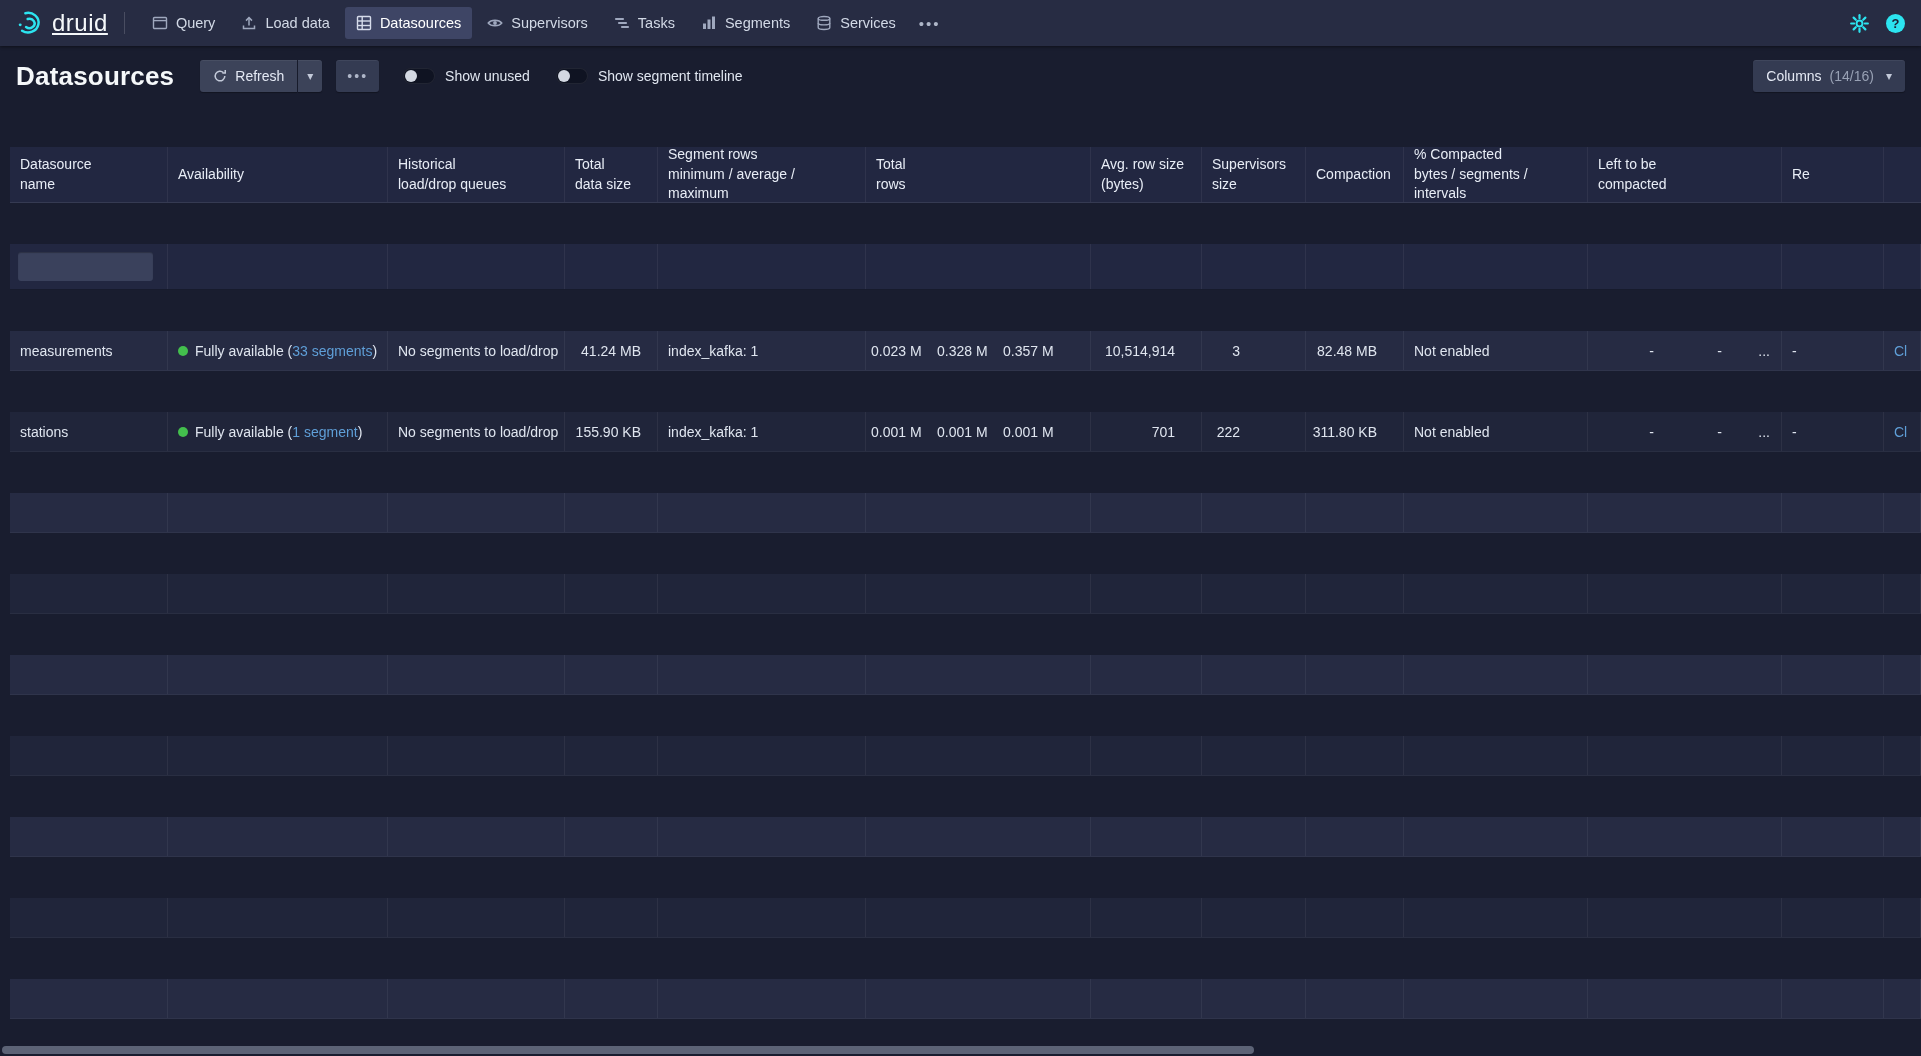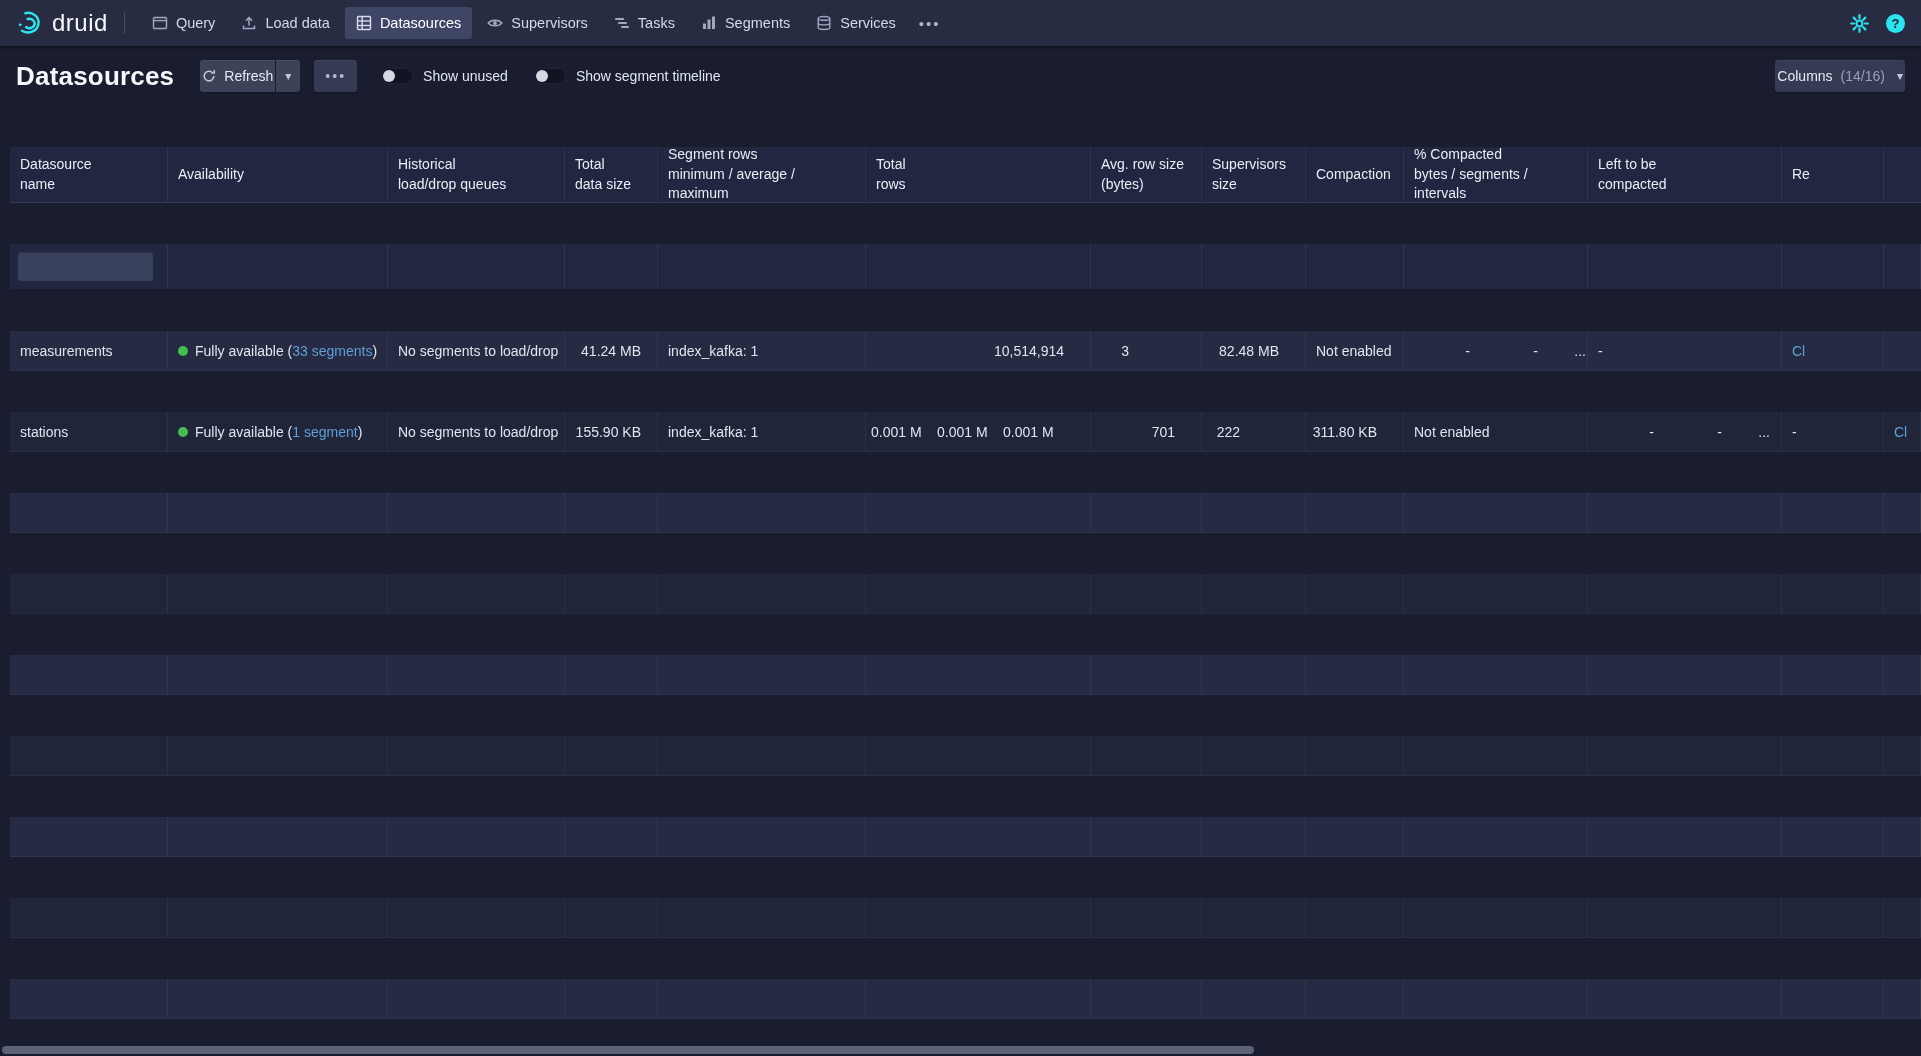--- a/index.html
+++ b/index.html
@@ -9,21 +9,21 @@
     font-family:"Liberation Sans","DejaVu Sans",sans-serif;
     color:#dfe5ef;
     position:relative;
   }
   
   .navbar {
     height:46px; background:#272c43; display:flex; align-items:center;
     padding:0 16px; box-shadow:0 1px 3px rgba(0,0,0,.45); position:relative; z-index:5;
   }
   .brand { display:flex; align-items:center; gap:8px; cursor:pointer; }
-  .brand-text { font-size:24px; color:#f5f8fa; letter-spacing:.5px; }
+  .brand-text { font-size:24px; color:#f5f8fa; letter-spacing:.5px;text-decoration:underline; }
   .nav-divider { width:1px; height:22px; background:rgba(255,255,255,.16); margin:0 16px; }
   .nav-items { display:flex; align-items:center; gap:4px; }
   .nav-item {
     display:flex; align-items:center; gap:8px; height:32px; padding:0 11px;
     border-radius:3px; color:#d2d9e6; font-size:14.5px; cursor:pointer;
   }
   .nav-item .nicon { display:flex; color:#9fa8be; }
   .nav-item.active { background:#3e4565; color:#ffffff; }
   .nav-item.active .nicon { color:#d6dceb; }
   .nav-more { background:none; border:none; color:#aeb6c8; font-size:15px; letter-spacing:2px;
@@ -34,21 +34,21 @@
     width:19px; height:19px; border-radius:50%; background:var(--accent,#2ce4f0);
     color:#1d2235; font-weight:bold; font-size:13px; display:flex;
     align-items:center; justify-content:center; cursor:pointer;
   }
   
   .page-header { height:60px; display:flex; align-items:center; padding:0 16px; gap:14px; }
   .page-title { font-size:26px; font-weight:bold; color:#f5f8fa; margin-right:12px; letter-spacing:.2px; }
   .btn-group { display:flex; gap:1px; }
   .btn {
     height:32px; background:#3c4359; border:none; border-radius:3px; color:#e4e9f4;
-    font-size:14px; display:flex; align-items:center; gap:8px; padding:0 2px;
+    font-size:14px; display:flex; align-items:center; gap:8px; padding:0 13px;
     cursor:pointer; font-family:inherit;
     box-shadow:inset 0 1px 0 rgba(255,255,255,.06), 0 1px 1px rgba(0,0,0,.3);
   }
   .btn-group .btn:first-child { border-top-right-radius:0; border-bottom-right-radius:0; }
   .btn-group .btn.caret { border-top-left-radius:0; border-bottom-left-radius:0; padding:0 9px; font-size:12px; color:#c3cad9; }
   .btn.subtle { background:#343b52; }
   .btn.more-btn { letter-spacing:2px; color:#aeb6c8; padding:0 11px; }
   .toggles { display:flex; align-items:center; gap:26px; margin-left:10px; }
   .toggle { display:flex; align-items:center; gap:10px; cursor:pointer; }
   .switch { width:32px; height:16px; border-radius:8px; background:#0f1322; position:relative; display:inline-block;
@@ -293,20 +293,25 @@
       <div class="td col-name">measurements</div>
       <div class="td col-availability">
         <span class="dot"></span>
         <span>Fully available&nbsp;(</span>
         <a class="link">33 segments</a>
         <span>)</span>
       </div>
       <div class="td col-load_drop">No segments to load/drop</div>
       <div class="td col-total_data_size">41.24 MB</div>
       <div class="td col-running_tasks">index_kafka: 1</div>
+      <div class="td col-segment_rows">
+        <span class="seg">0.023 M</span>
+        <span class="seg">0.328 M</span>
+        <span class="seg">0.357 M</span>
+      </div>
       <div class="td col-total_rows">10,514,914</div>
       <div class="td col-avg_row_size">
         <span class="avg">3</span>
       </div>
       <div class="td col-replicated_size">82.48 MB</div>
       <div class="td col-compaction">Not enabled</div>
       <div class="td col-percent_compacted">
         <span class="pct p0">-</span>
         <span class="pct p1">-</span>
         <span class="pct p2">...</span>

